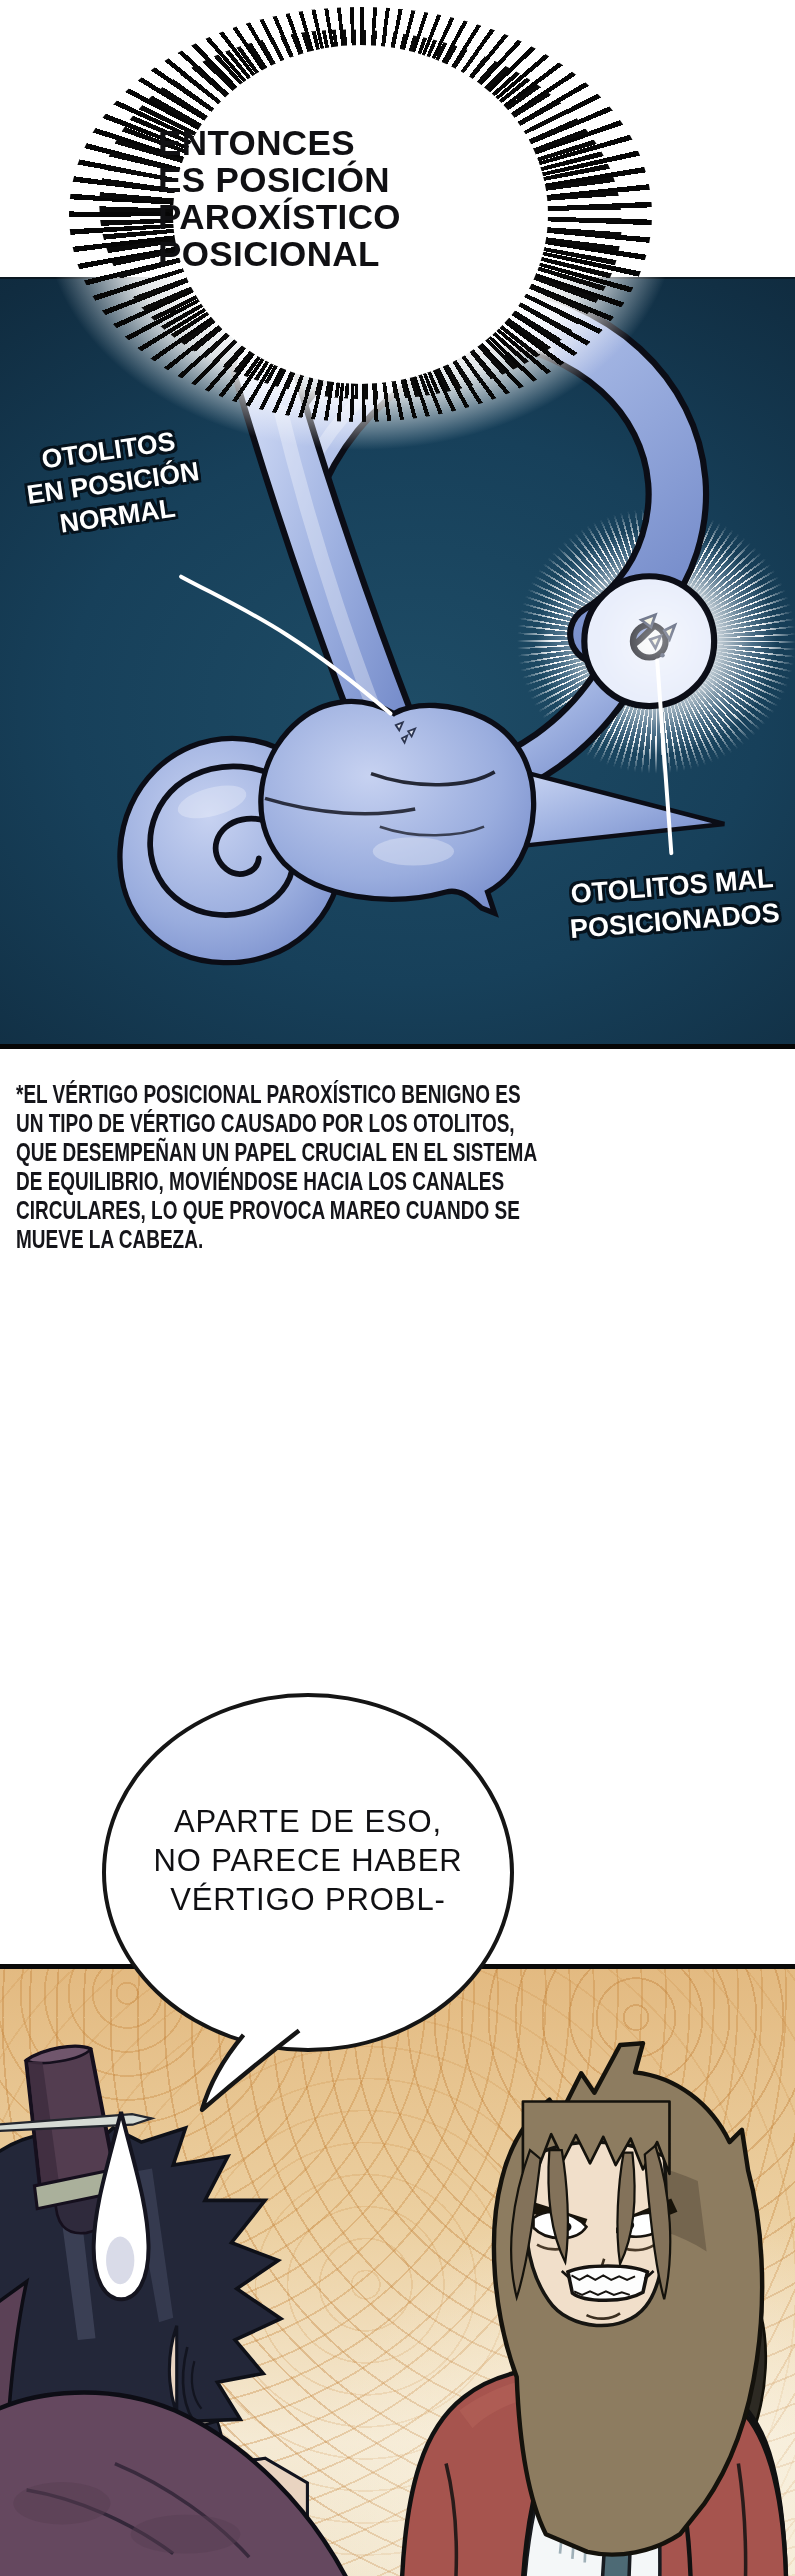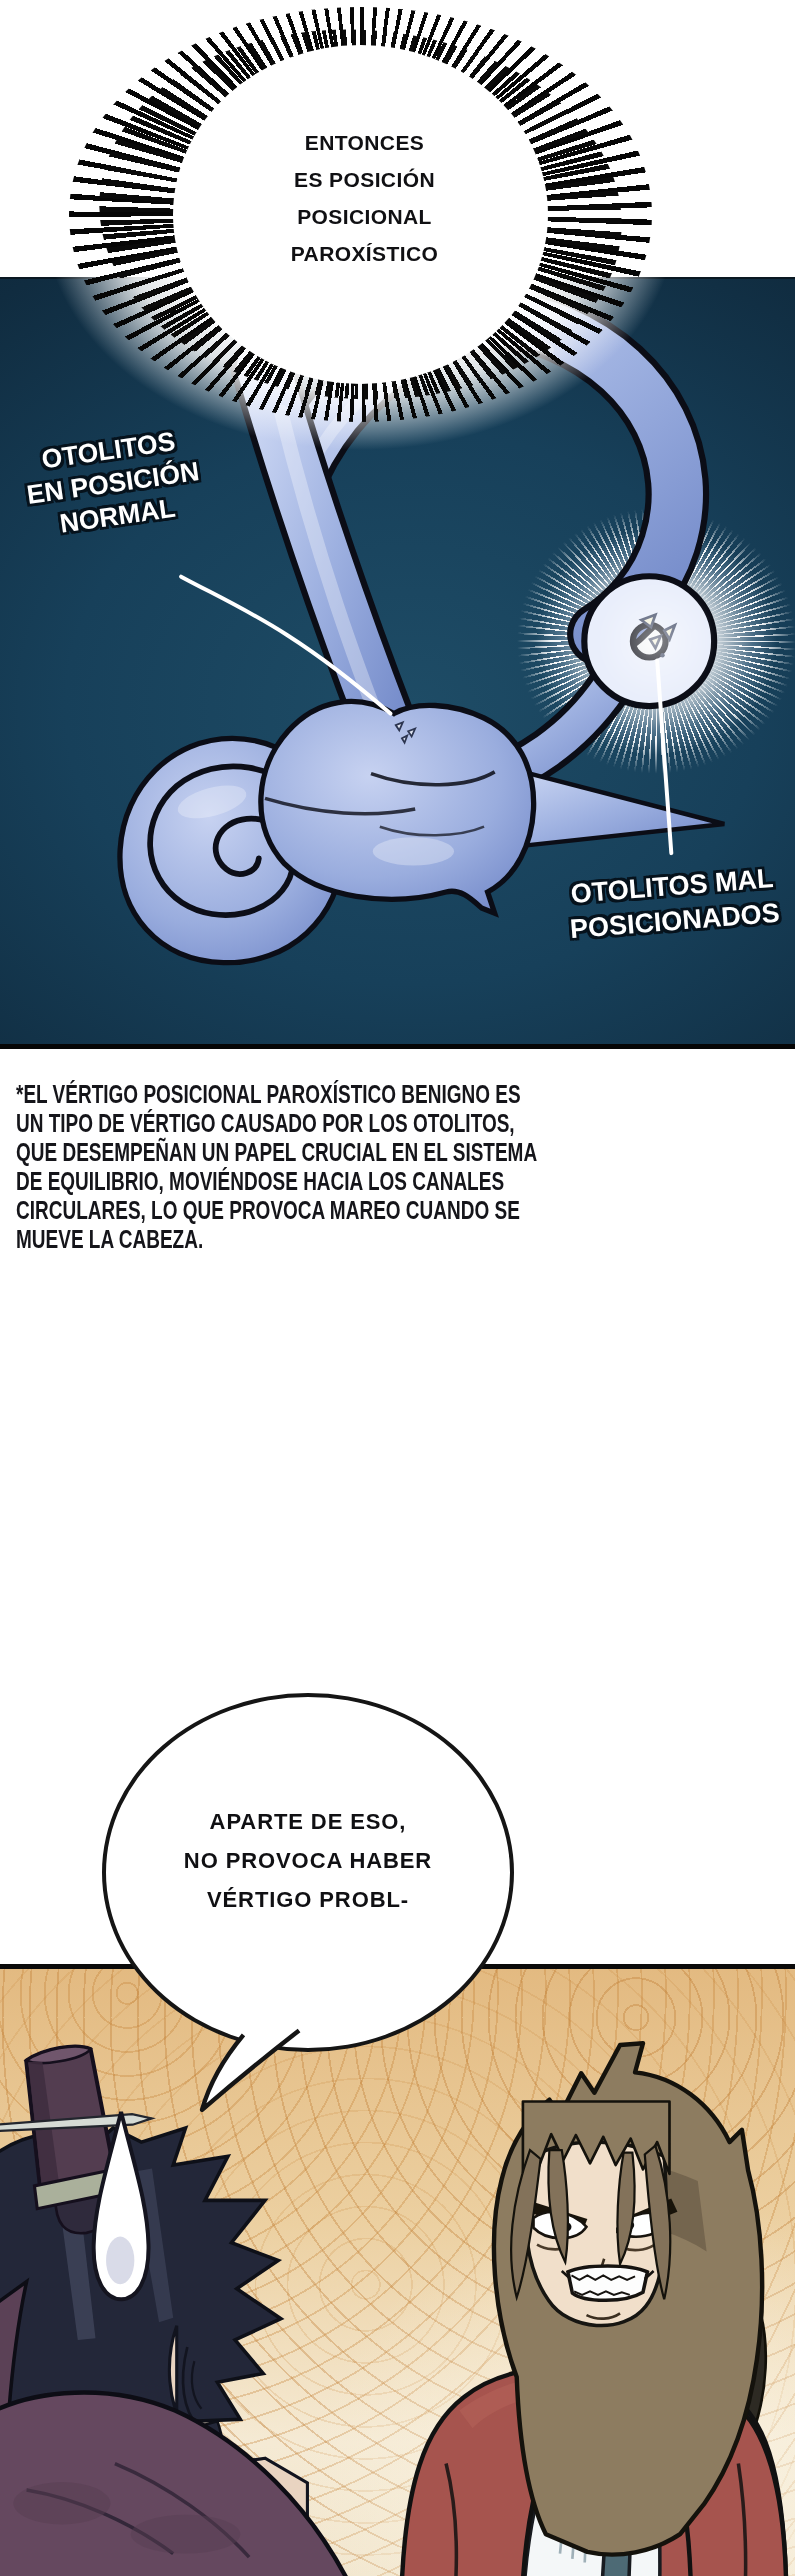--- a/index.html
+++ b/index.html
@@ -9,22 +9,22 @@
   
   .burst{position:absolute;left:0;top:0;width:795px;height:459px;z-index:5;}
   .burst-halo{position:absolute;left:44px;top:-17.7px;width:633px;height:468px;border-radius:50%;
     background:radial-gradient(closest-side,#ffffff 62%,rgba(255,255,255,.85) 76%,rgba(255,255,255,0) 100%);}
   .burst-rays{position:absolute;left:69px;top:7px;width:583px;height:415px;border-radius:50%;
     background:repeating-conic-gradient(#060606 0deg 1.1deg,rgba(0,0,0,0) 1.1deg 3.5deg);}
   .burst-rays2{position:absolute;left:99px;top:30px;width:523px;height:369px;border-radius:50%;
     background:repeating-conic-gradient(#0a0a0a 0deg 1.2deg,rgba(0,0,0,0) 1.2deg 3.1deg);
     transform:rotate(4deg);}
   .burst-core{position:absolute;left:173px;top:45px;width:375px;height:339px;border-radius:50%;background:#ffffff;}
-  .burst-text{position:absolute;left:177px;top:124px;width:375px;text-align:center;
-    font-size:21px;line-height:37px;font-weight:bold;color:#101013;letter-spacing:0.4px;}
+  .burst-text{position:absolute;left:158px;top:124px;width:375px;text-align:left;
+    font-size:35px;line-height:37px;font-weight:bold;color:#101013;letter-spacing:0.4px;}
 
   
   .panel-dark{position:absolute;left:0;top:277px;width:795px;height:772px;box-sizing:border-box;
     border-top:2.7px solid #0a1822;border-bottom:5.3px solid #060606;overflow:hidden;
     background:radial-gradient(ellipse 115% 95% at 52% 56%, #1e4c66 0%, #17405a 38%, #102c40 72%, #0b2133 100%);}
   .glow-halo{position:absolute;left:502px;top:216px;width:309px;height:292px;
     background:radial-gradient(closest-side,rgba(255,255,255,.97) 0%,rgba(255,255,255,.88) 34%,rgba(215,232,255,.28) 62%,rgba(215,232,255,0) 78%);}
   .glow-rays{position:absolute;left:480px;top:194px;width:353px;height:336px;
     background:repeating-conic-gradient(rgba(255,255,255,.95) 0deg .8deg,rgba(255,255,255,0) .8deg 3.1deg);
     -webkit-mask-image:radial-gradient(closest-side,transparent 30%,#000 46%,#000 60%,transparent 79%);
@@ -40,21 +40,21 @@
   .label-misplaced{left:541px;top:590px;width:265px;font-size:27px;line-height:35px;transform:rotate(-4.5deg);}
 
   
   .footnote{position:absolute;left:16px;top:1080px;width:565px;color:#15151a;font-weight:bold;
     font-size:25px;line-height:29px;transform:scaleX(.76);transform-origin:left top;white-space:nowrap;}
 
   
   .bubble{position:absolute;left:102px;top:1693px;width:412px;height:359px;border-radius:50%;
     background:#ffffff;border:4.4px solid #151515;box-sizing:border-box;z-index:6;}
   .bubble-text{position:absolute;left:102px;top:1802px;width:412px;text-align:center;z-index:7;
-    font-size:22px;line-height:39px;font-weight:bold;color:#101013;letter-spacing:0.9px;}
+    font-size:31px;line-height:39px;font-weight:normal;color:#101013;letter-spacing:0.9px;}
   .bubble-tail{position:absolute;left:177px;top:2019px;z-index:7;}
 
   
   .panel-tan{position:absolute;left:0;top:1964px;width:795px;height:612px;box-sizing:border-box;
     border-top:5.3px solid #0a0a0a;overflow:hidden;
     background:
       radial-gradient(circle at 82% 98%, rgba(250,244,228,.95) 0%, rgba(250,244,228,0) 42%),
       repeating-radial-gradient(circle at 16% 4%, rgba(192,122,44,0) 0 9.7px, rgba(192,122,44,.30) 9.7px 11.5px, rgba(192,122,44,0) 11.5px 24px),
       repeating-radial-gradient(circle at 80% 8%, rgba(186,115,40,0) 0 11.5px, rgba(186,115,40,.32) 11.5px 13.3px, rgba(186,115,40,0) 13.3px 27px),
       repeating-radial-gradient(circle at 46% 52%, rgba(200,135,60,0) 0 13.3px, rgba(200,135,60,.20) 13.3px 15px, rgba(200,135,60,0) 15px 32px),
@@ -67,22 +67,22 @@
 <div class="page">
 
   <div class="burst">
     <div class="burst-halo"></div>
     <div class="burst-rays"></div>
     <div class="burst-rays2"></div>
     <div class="burst-core"></div>
     <div class="burst-text">
       <div>ENTONCES</div>
       <div>ES POSICIÓN</div>
+      <div>PAROXÍSTICO</div>
       <div>POSICIONAL</div>
-      <div>PAROXÍSTICO</div>
     </div>
   </div>
 
   <div class="panel-dark">
     <div class="glow-halo"></div>
     <div class="glow-rays"></div>
 
     <svg class="ear-svg" width="795" height="772" viewBox="0 0 900 874">
       <defs>
         <linearGradient id="tubeG" x1="0%" y1="0%" x2="100%" y2="100%">
@@ -173,21 +173,21 @@
     <div>CIRCULARES, LO QUE PROVOCA MAREO CUANDO SE</div>
     <div>MUEVE LA CABEZA.</div>
   </div>
 
   <div class="bubble"></div>
   <svg class="bubble-tail" width="133" height="97" viewBox="0 0 150 110">
     <path d="M 75,18 Q 40,60 28,103 Q 80,58 138,13" fill="#ffffff" stroke="#151515" stroke-width="5" stroke-linejoin="round"></path>
   </svg>
   <div class="bubble-text">
     <div>APARTE DE ESO,</div>
-    <div>NO PROVOCA HABER</div>
+    <div>NO PARECE HABER</div>
     <div>VÉRTIGO PROBL-</div>
   </div>
 
   <div class="panel-tan">
     <svg class="scene-svg" width="795" height="612" viewBox="0 0 900 693">
 
       <g>
 
         <path d="M -6,560 L -6,210 C 30,185 75,178 115,192 L 128,180 L 160,196 L 210,180 L 196,222 L 258,212 L 232,262 L 300,262 L 262,310 L 315,330 L 268,362 L 318,396 L 266,420 L 298,458 L 246,468 L 272,510 L 220,512 L 238,552 L 180,545 L 150,560 Z" fill="#232739" stroke="#0e1018" stroke-width="4"></path>
         <path d="M 60,212 L 88,420 L 108,418 L 84,210 Z" fill="#3d4358" opacity=".9"></path>

